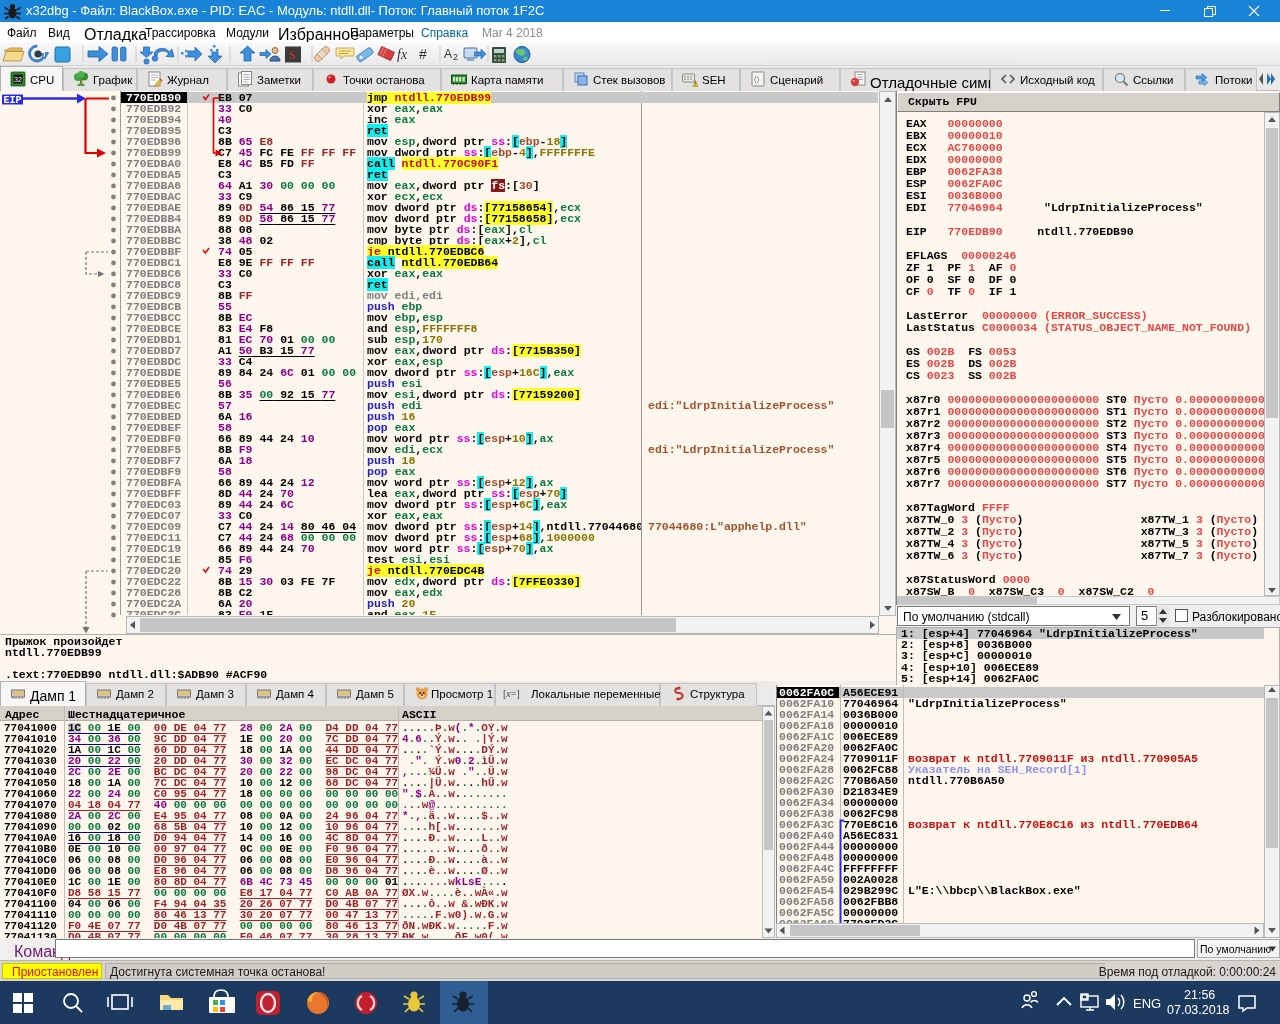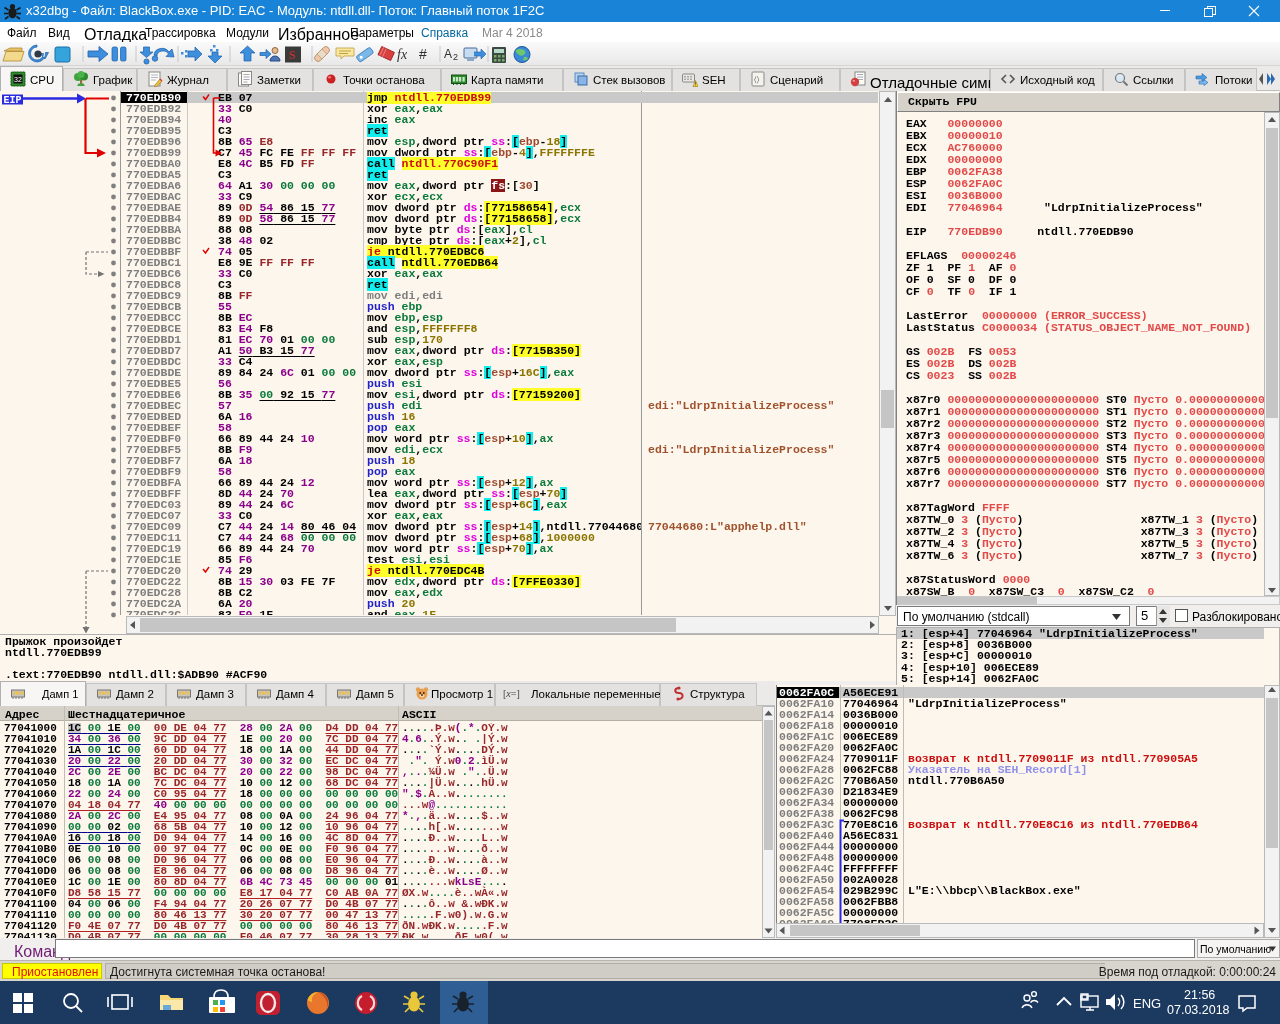--- a/index.html
+++ b/index.html
@@ -603,21 +603,21 @@
       <rect x="0.5" y="3" width="13" height="7" fill="#C8C4BC" stroke="#777"></rect>
       <g fill="#F0C040">
         <rect x="2" y="4.5" width="2" height="3"></rect>
         <rect x="5" y="4.5" width="2" height="3"></rect>
         <rect x="8" y="4.5" width="2" height="3"></rect>
         <rect x="11" y="4.5" width="1.5" height="3"></rect>
       </g>
       <path d="M2 10 L2 12 M5 10 L5 12 M8 10 L8 12 M11 10 L11 12" stroke="#777"></path>
     </g>
   </svg>
-<div class="abs" style="left:42px;top:688px;font-size:11px;color:#000">Дамп 1</div>
+<div class="abs" style="left:30px;top:688px;font-size:14px;color:#000">Дамп 1</div>
 <div class="abs" style="left:86px;top:683px;width:80px;height:23px;background:#E4E2E0;border:1px solid #C4C4C4;border-bottom:none"></div>
 <svg class="abs" style="left:97px;top:687px" width="14" height="13" viewBox="0 0 14 13">
     <g>
       <rect x="0.5" y="3" width="13" height="7" fill="#C8C4BC" stroke="#777"></rect>
       <g fill="#F0C040">
         <rect x="2" y="4.5" width="2" height="3"></rect>
         <rect x="5" y="4.5" width="2" height="3"></rect>
         <rect x="8" y="4.5" width="2" height="3"></rect>
         <rect x="11" y="4.5" width="1.5" height="3"></rect>
       </g>
@@ -724,21 +724,21 @@
 <span class="pu">22</span> <span class="g">00</span> <span class="pu">24</span> <span class="g">00</span>  <span class="dr udr">C0 95 04 77</span>  18 <span class="g">00</span> <span class="g">00</span> <span class="g">00</span>  <span class="g">00</span> <span class="g">00</span> <span class="g">00</span> <span class="g">00</span>
 <span class="dr udr">04 18 04 77</span>  <span class="pu">40</span> <span class="g">00</span> <span class="g">00</span> <span class="g">00</span>  <span class="g">00</span> <span class="g">00</span> <span class="g">00</span> <span class="g">00</span>  <span class="g">00</span> <span class="g">00</span> <span class="g">00</span> <span class="g">00</span>
 <span class="pu">2A</span> <span class="g">00</span> <span class="pu">2C</span> <span class="g">00</span>  <span class="dr udr">E4 95 04 77</span>  08 <span class="g">00</span> 0A <span class="g">00</span>  <span class="dr udr">24 96 04 77</span>
 <span class="ubu"><span class="g">00</span> <span class="g">00</span> 02 <span class="g">00</span></span>  <span class="dr udr">68 5B 04 77</span>  10 <span class="g">00</span> 12 <span class="g">00</span>  <span class="dr udr">10 96 04 77</span>
 <span class="ubu">16 <span class="g">00</span> 18 <span class="g">00</span></span>  <span class="dr udr">D0 94 04 77</span>  14 <span class="g">00</span> 16 <span class="g">00</span>  <span class="dr udr">4C 8D 04 77</span>
 0E <span class="g">00</span> 10 <span class="g">00</span>  <span class="dr udr">00 97 04 77</span>  0C <span class="g">00</span> 0E <span class="g">00</span>  <span class="dr udr">F0 96 04 77</span>
 06 <span class="g">00</span> 08 <span class="g">00</span>  <span class="dr udr">D0 96 04 77</span>  06 <span class="g">00</span> 08 <span class="g">00</span>  <span class="dr udr">E0 96 04 77</span>
 06 <span class="g">00</span> 08 <span class="g">00</span>  <span class="dr udr">E8 96 04 77</span>  06 <span class="g">00</span> 08 <span class="g">00</span>  <span class="dr udr">D8 96 04 77</span>
 1C <span class="g">00</span> 1E <span class="g">00</span>  <span class="dr udr">80 8D 04 77</span>  <span class="pu">6B</span> <span class="pu">4C</span> <span class="pu">73</span> <span class="pu">45</span>  <span class="g">00</span> <span class="g">00</span> <span class="g">00</span> 01
 <span class="dr udr">D8 58 15 77</span>  <span class="g">00</span> <span class="g">00</span> <span class="g">00</span> <span class="g">00</span>  <span class="dr udr">E8 17 04 77</span>  <span class="dr udr">C0 AB 0A 77</span>
-04 <span class="g">00</span> 06 <span class="g">00</span>  <span class="dr udr">F4 94 04 77</span>  <span class="dr udr">20 26 07 77</span>  <span class="dr udr">D0 4B 07 77</span>
+04 <span class="g">00</span> 06 <span class="g">00</span>  <span class="dr udr">F4 94 04 35</span>  <span class="dr udr">20 26 07 77</span>  <span class="dr udr">D0 4B 07 77</span>
 <span class="g">00</span> <span class="g">00</span> <span class="g">00</span> <span class="g">00</span>  <span class="dr udr">80 46 13 77</span>  <span class="dr udr">30 20 07 77</span>  <span class="dr udr">00 47 13 77</span>
 <span class="dr udr">F0 4E 07 77</span>  <span class="dr udr">D0 4B 07 77</span>  <span class="g">00</span> <span class="g">00</span> <span class="g">00</span> <span class="g">00</span>  <span class="dr udr">80 46 13 77</span>
 <span class="dr udr">D0 4B 07 77</span>  <span class="g">00</span> <span class="g">00</span> <span class="g">00</span> <span class="g">00</span>  <span class="dr udr">F0 46 07 77</span>  <span class="dr udr">30 28 13 77</span></pre>
 <pre class="abs" style="left:402px;top:723px;font-size:11px;line-height:11px;color:#000;height:215px;overflow:hidden">.<span class="g">.</span>.<span class="g">.</span><span class="dr">.Þ.w</span><span class="pu">(</span><span class="g">.</span><span class="pu">*</span><span class="g">.</span><span class="dr">ÔÝ.w</span>
 <span class="pu">4</span><span class="g">.</span><span class="pu">6</span><span class="g">.</span><span class="dr">.Ý.w</span>.<span class="g">.</span><span class="pu"> </span><span class="g">.</span><span class="dr">|Ý.w</span>
 .<span class="g">.</span>.<span class="g">.</span><span class="dr">`Ý.w</span>.<span class="g">.</span>.<span class="g">.</span><span class="dr">DÝ.w</span>
 <span class="pu"> </span><span class="g">.</span><span class="pu">"</span><span class="g">.</span><span class="dr"> Ý.w</span><span class="pu">0</span><span class="g">.</span><span class="pu">2</span><span class="g">.</span><span class="dr">ìÜ.w</span>
 <span class="pu">,</span><span class="g">.</span><span class="pu">.</span><span class="g">.</span><span class="dr">¼Ü.w</span><span class="pu"> </span><span class="g">.</span><span class="pu">"</span><span class="g">.</span><span class="dr">.Ü.w</span>
 .<span class="g">.</span>.<span class="g">.</span><span class="dr">|Ü.w</span>.<span class="g">.</span>.<span class="g">.</span><span class="dr">hÜ.w</span>
 <span class="pu">"</span><span class="g">.</span><span class="pu">$</span><span class="g">.</span><span class="dr">À..w</span>.<span class="g">.</span><span class="g">.</span><span class="g">.</span><span class="g">.</span><span class="g">.</span><span class="g">.</span><span class="g">.</span>

